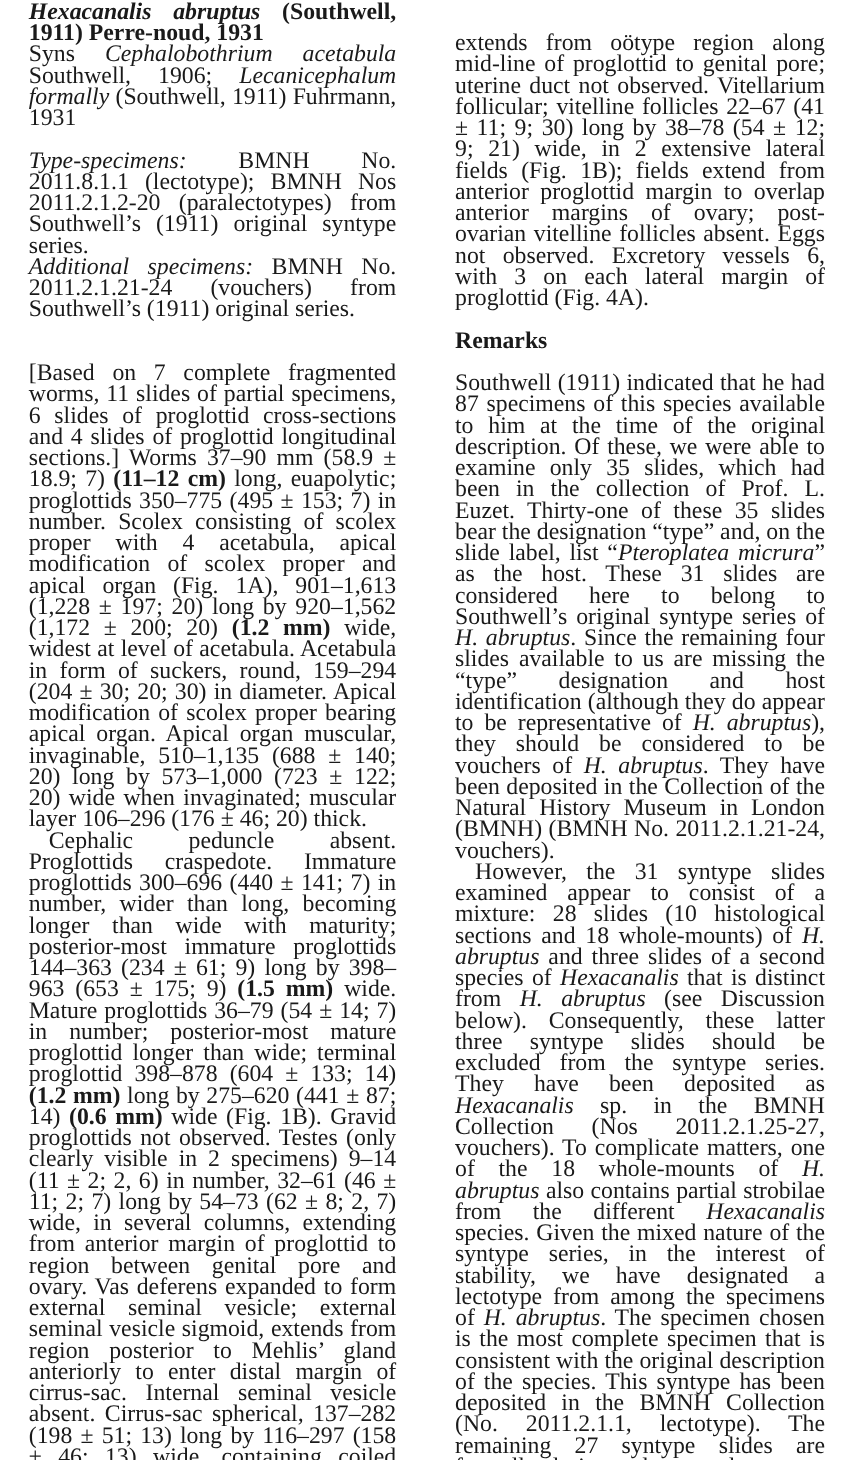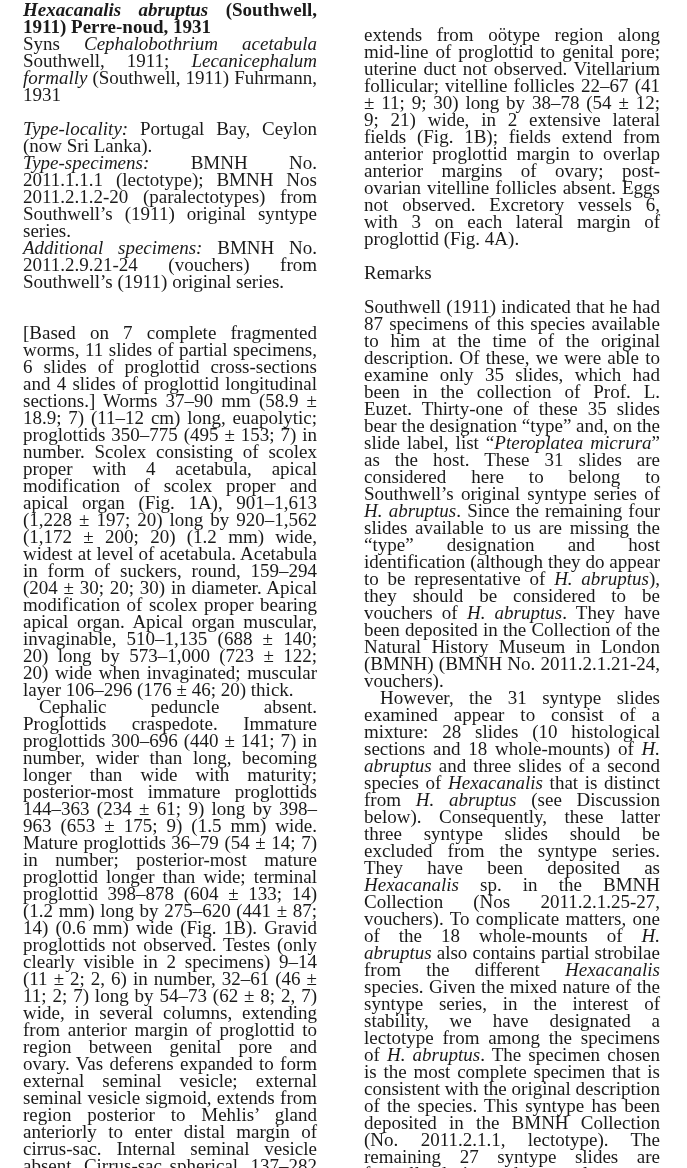--- a/index.html
+++ b/index.html
@@ -11,35 +11,34 @@
   .col {
     position: absolute; top: 1px;
     font-size: 19px; line-height: 17px;
     text-align: justify; hyphens: none;
   }
   #col-left { left: 23px; width: 294px; }
   #col-right { left: 364px; width: 296px; top: 26px; }
   p { margin: 0; }
   .indent { text-indent: 16px; }
   .gap { height: 17px; }
-  .heading { font-weight: normal; margin: 0; }
+  .heading { font-weight: bold; margin: 0; }
   .title { font-weight: bold; }
   i, em { font-style: italic; }
-  b { font-weight: normal; }
+  b { font-weight: bold; }
 </style>
 </head>
 <body>
 
 <div id="col-left" class="col">
   <p class="title"><i>Hexacanalis abruptus</i><span> (Southwell, 1911) Perre-noud, 1931</span></p>
-  <p><span>Syns </span><i>Cephalobothrium acetabula</i><span> Southwell, 1911; </span><i>Lecanicephalum formally</i><span> (Southwell, 1911) Fuhrmann, 1931</span></p>
+  <p><span>Syns </span><i>Cephalobothrium acetabula</i><span> Southwell, 1906; </span><i>Lecanicephalum formally</i><span> (Southwell, 1911) Fuhrmann, 1931</span></p>
   <div class="gap"></div>
-  <p><i>Type-locality:</i><span> Portugal Bay, Ceylon (now Sri Lanka).</span></p>
-  <p><i>Type-specimens:</i><span> BMNH No. 2011.1.1.1 (lectotype); BMNH Nos 2011.2.1.2-20 (paralectotypes) from Southwell’s (1911) original syntype series.</span></p>
-  <p><i>Additional specimens:</i><span> BMNH No. 2011.2.9.21-24 (vouchers) from Southwell’s (1911) original series.</span></p>
+  <p><i>Type-specimens:</i><span> BMNH No. 2011.8.1.1 (lectotype); BMNH Nos 2011.2.1.2-20 (paralectotypes) from Southwell’s (1911) original syntype series.</span></p>
+  <p><i>Additional specimens:</i><span> BMNH No. 2011.2.1.21-24 (vouchers) from Southwell’s (1911) original series.</span></p>
   <div class="gap"></div>
   <div class="gap"></div>
   <p><span>[Based on 7 complete fragmented worms, 11 slides of partial specimens, 6 slides of proglottid cross-sections and 4 slides of proglottid longitudinal sections.] Worms 37–90 mm (58.9 ± 18.9; 7) </span><b>(11–12 cm)</b><span> long, euapolytic; proglottids 350–775 (495 ± 153; 7) in number. Scolex consisting of scolex proper with 4 acetabula, apical modification of scolex proper and apical organ (Fig. 1A), 901–1,613 (1,228 ± 197; 20) long by 920–1,562 (1,172 ± 200; 20) </span><b>(1.2 mm)</b><span> wide, widest at level of acetabula. Acetabula in form of suckers, round, 159–294 (204 ± 30; 20; 30) in diameter. Apical modification of scolex proper bearing apical organ. Apical organ muscular, invaginable, 510–1,135 (688 ± 140; 20) long by 573–1,000 (723 ± 122; 20) wide when invaginated; muscular layer 106–296 (176 ± 46; 20) thick.</span></p>
   <p class="indent"><span>Cephalic peduncle absent. Proglottids craspedote. Immature proglottids 300–696 (440 ± 141; 7) in number, wider than long, becoming longer than wide with maturity; posterior-most immature proglottids 144–363 (234 ± 61; 9) long by 398–963 (653 ± 175; 9) </span><b>(1.5 mm)</b><span> wide. Mature proglottids 36–79 (54 ± 14; 7) in number; posterior-most mature proglottid longer than wide; terminal proglottid 398–878 (604 ± 133; 14) </span><b>(1.2 mm)</b><span> long by 275–620 (441 ± 87; 14) </span><b>(0.6 mm)</b><span> wide (Fig. 1B). Gravid proglottids not observed. Testes (only clearly visible in 2 specimens) 9–14 (11 ± 2; 2, 6) in number, 32–61 (46 ± 11; 2; 7) long by 54–73 (62 ± 8; 2, 7) wide, in several columns, extending from anterior margin of proglottid to region between genital pore and ovary. Vas deferens expanded to form external seminal vesicle; external seminal vesicle sigmoid, extends from region posterior to Mehlis’ gland anteriorly to enter distal margin of cirrus-sac. Internal seminal vesicle absent. Cirrus-sac spherical, 137–282 (198 ± 51; 13) long by 116–297 (158 ± 46; 13) wide, containing coiled cirrus (Fig. 4B). Cirrus spinitriches not observed. Ovary bilobed in dorso-ventral view (Figs. 1A, 4A), 83–157 (116 ± 24; 12) long by 140–285 (210 ± 35; 12) wide, U-shaped in cross-section (Fig. 4C). Vagina straight, extends along mid-line of proglottid from oötype to genital atrium, enters genital atrium posterior to cirrus-sac. Genital pores lateral, irregularly alternating, 20–40% (30 ± 10; 14) of proglottid length from anterior end of proglottid. Uterus saccate,</span></p>
 </div>
 
 <div id="col-right" class="col">
   <p>extends from oötype region along mid-line of proglottid to genital pore; uterine duct not observed. Vitellarium follicular; vitelline follicles 22–67 (41 ± 11; 9; 30) long by 38–78 (54 ± 12; 9; 21) wide, in 2 extensive lateral fields (Fig. 1B); fields extend from anterior proglottid margin to overlap anterior margins of ovary; post-ovarian vitelline follicles absent. Eggs not observed. Excretory vessels 6, with 3 on each lateral margin of proglottid (Fig. 4A).</p>
   <div class="gap"></div>
   <p class="heading">Remarks</p>

